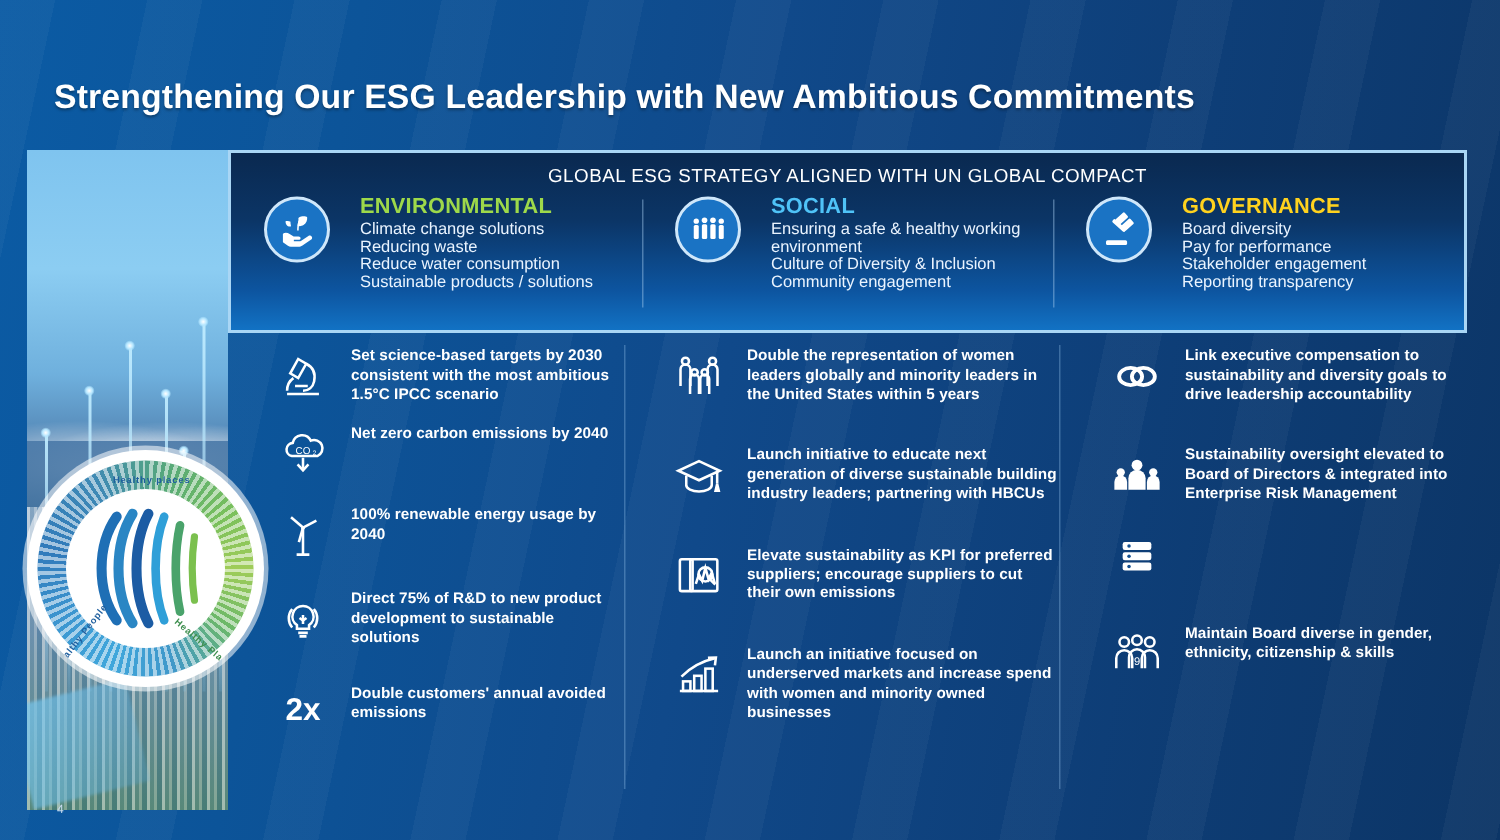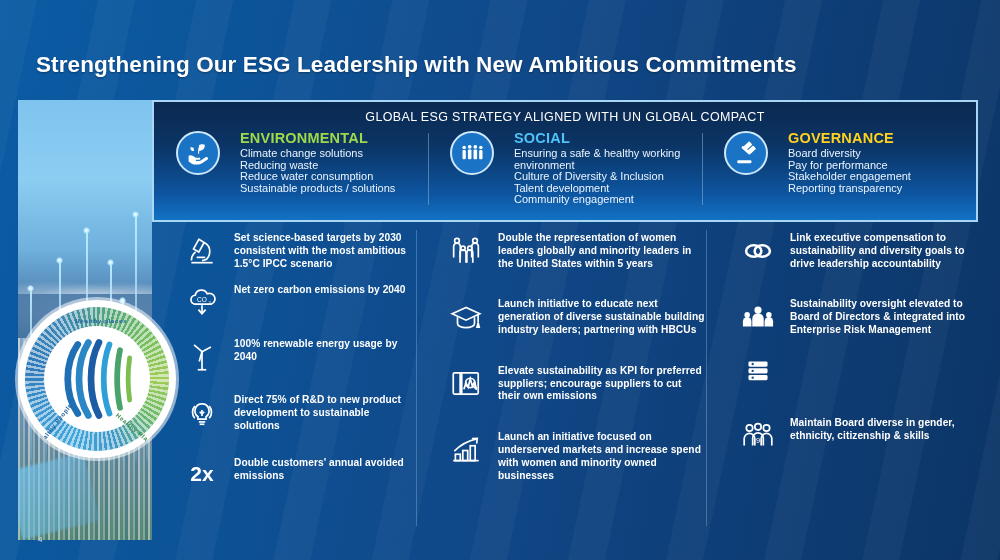--- a/index.html
+++ b/index.html
@@ -373,21 +373,20 @@
               <rect x="13" y="8.1" width="3.4" height="9.5" rx="1"></rect>
             <circle cx="20" cy="6.2" r="1.7"></circle>
               <rect x="18.4" y="8.6" width="3.2" height="9" rx="1"></rect>
           </svg>
         </div>
         <div class="pillar-body">
           <div class="pillar-name" style="color:#4fc3f7">SOCIAL</div>
           <ul class="pillar-list">
             <li>Ensuring a safe &amp; healthy working environment</li>
             <li>Culture of Diversity &amp; Inclusion</li>
-            <li>Talent development</li>
             <li>Community engagement</li>
           </ul>
         </div>
       </div>
 
       <div class="pillar">
         <div class="pillar-icon">
           <svg viewBox="0 0 24 24" aria-hidden="true">
             <rect x="9.5" y="2.2" width="7.6" height="4.4" rx=".8" transform="rotate(-42 13.3 4.4)"></rect>
             <rect x="13.2" y="6.2" width="7.6" height="4.4" rx=".8" transform="rotate(-42 17 8.4)"></rect>

